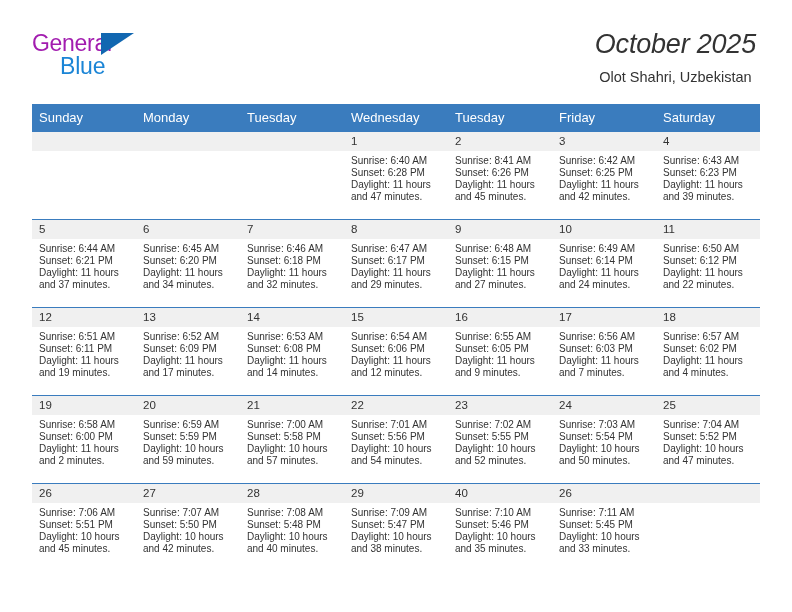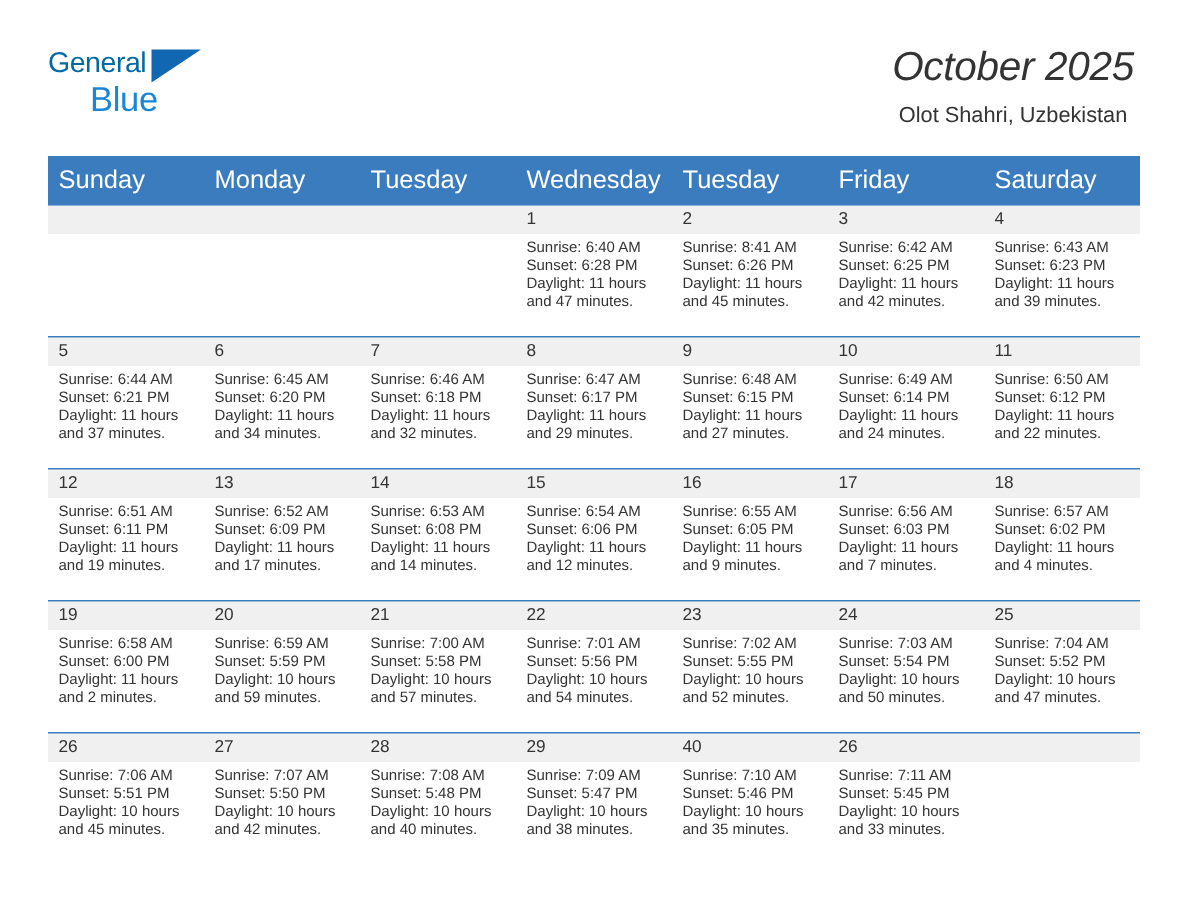--- a/index.html
+++ b/index.html
@@ -17,22 +17,22 @@
   .topbar {
     display: flex;
     align-items: flex-start;
     justify-content: space-between;
     padding: 26px 36px 0 32px;
     height: 104px;
   }
   .logo { position: relative; width: 130px; padding-top: 4px; }
   .logo-row1 {
     position: relative;
-    font-size: 19px;
-    color: #0369a1;
+    font-size: 23px;
+    color: #a21caf;
     letter-spacing: -0.3px;
     line-height: 26px;
     height: 26px;
   }
   .logo-tri {
     position: absolute;
     left: 69px;
     top: 3px;
     width: 0; height: 0;
     border-left: 33px solid #1167b1;
@@ -66,21 +66,21 @@
   
   .calendar {
     margin: 0 32px;
     width: 728px;
     border-collapse: collapse;
     table-layout: fixed;
   }
   .calendar th {
     background: #3a7cbe;
     color: #ffffff;
-    font-size: 17px;
+    font-size: 13px;
     font-weight: normal;
     text-align: left;
     padding: 6px 0 6px 7px;
     height: 22px;
     border: none;
   }
   .calendar td {
     vertical-align: top;
     width: 104px;
     height: 88px;

